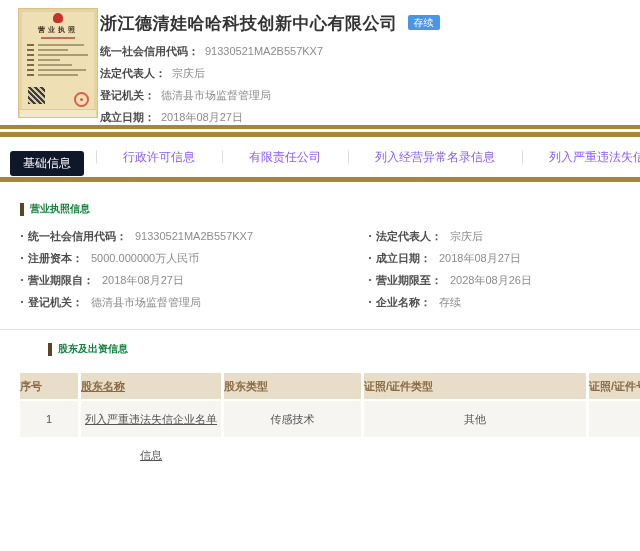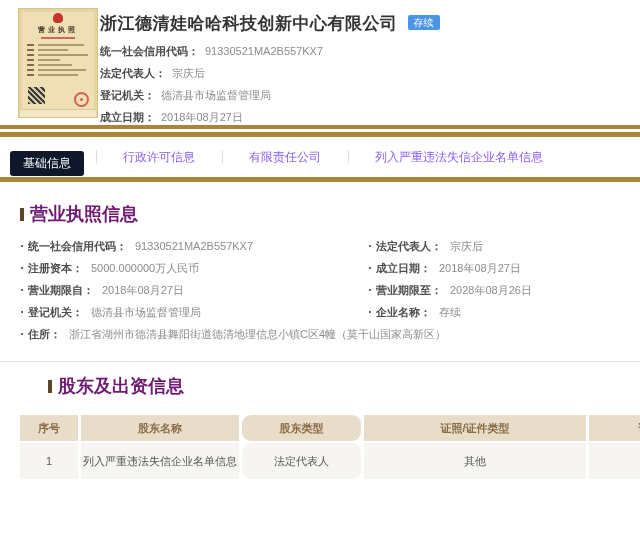--- a/index.html
+++ b/index.html
@@ -55,43 +55,43 @@
     white-space:nowrap; overflow:hidden; list-style:none; }
   .tab { position:relative; font-size:12px; color:#8b5cf6; padding:0 27px; cursor:pointer; flex:none; }
   .tab:not(:first-of-type)::before { content:""; position:absolute; left:0; top:50%;
     transform:translateY(-50%); width:1px; height:13px; background:#ddd; }
   .tab.active { background:#0f172a; color:#fff; padding:4px 13px; border-radius:3px;
     margin-right:12px;margin-top:12px; }
   .rule-c { height:5px; background:#aa8538; }
 
   
   .content { padding-left:20px; }
-  .section-title { display:flex; align-items:center; font-size:18px; font-weight:bold;
-    color:#701a75; }
+  .section-title { display:flex; align-items:center; font-size:10px; font-weight:bold;
+    color:#15803d; }
   .section-title::before { content:""; width:4px; height:13px; background:#5f4326;
     margin-right:6px; flex:none; }
   .sec1-title { padding-top:20px; }
 
   .info-grid { margin-top:9px; display:grid; grid-template-columns:348px 1fr; }
   .info-item { position:relative; font-size:11px; line-height:16px; margin:3px 0;
     padding-left:8px; color:#8c8c8c; }
   .info-item::before { content:""; position:absolute; left:1px; top:7px; width:2px; height:2px;
     background:#666; }
   .info-item .lbl { font-weight:bold; color:#4d4d4d; margin-right:8px; }
   .info-item.full { grid-column:1 / -1; padding-right:2px; text-align:justify; }
 
   .divider { border-top:1px solid #e7e3da; margin-top:16px; }
 
   .sec2-title { margin-top:12px;padding-left:28px; }
   .sh-table { margin-top:17px; width:720px; font-size:11px; }
   .t-row { display:flex; gap:3px; }
-  .t-row .c0 { width:58px; } .t-row .c1 { width:158px; } .t-row .c2 { width:119px;border-radius:9px; }
+  .t-row .c0 { width:58px; } .t-row .c1 { width:140px;text-decoration:underline; } .t-row .c2 { width:137px; }
   .t-row .c3 { width:222px; } .t-row .c4 { width:168px; }
   .t-row.head > span { background:#e8ddc9; color:#8a6b44; font-weight:bold;
-    height:26px; line-height:26px; text-align:center; flex:none; }
+    height:26px; line-height:26px; text-align:left; flex:none; }
   .t-row.body { margin-top:2px; }
   .t-row.body > span { background:#f7f5f1; color:#555;
     height:36px; line-height:36px; text-align:center; flex:none; }
 </style>
 </head>
 <body>
 
 <div class="header">
   <div class="license-thumb">
     <div class="lic-emblem"></div>
@@ -169,20 +169,23 @@
     </li>
 
     <li class="tab">
       <span>行政许可信息</span>
     </li>
 
     <li class="tab">
       <span>有限责任公司</span>
     </li>
 
+    <li class="tab">
+      <span>列入经营异常名录信息</span>
+    </li>
 
     <li class="tab">
       <span>列入严重违法失信企业名单信息</span>
     </li>
   </ul>
 
 <div class="rule-c"></div>
 
 <div class="content">
 
@@ -218,23 +221,20 @@
 
       <div class="info-item">
         <span class="lbl">登记机关：</span><span class="val">德清县市场监督管理局</span>
       </div>
 
 
       <div class="info-item">
         <span class="lbl">企业名称：</span><span class="val">存续</span>
       </div>
 
-      <div class="info-item full">
-        <span class="lbl">住所：</span><span class="val">浙江省湖州市德清县舞阳街道德清地理信息小镇C区4幢（莫干山国家高新区）</span>
-      </div>
 
     </div>
 
 </div>
 
 <div class="divider"></div>
 
 <div class="content">
 
   <div class="section-title sec2-title">股东及出资信息</div>
@@ -243,19 +243,19 @@
     <div class="t-row head">
       <span class="c0">序号</span>
       <span class="c1">股东名称</span>
       <span class="c2">股东类型</span>
       <span class="c3">证照/证件类型</span>
       <span class="c4">证照/证件号码</span>
     </div>
     <div class="t-row body">
       <span class="c0">1</span>
       <span class="c1">列入严重违法失信企业名单信息</span>
-      <span class="c2">法定代表人</span>
+      <span class="c2">传感技术</span>
       <span class="c3">其他</span>
       <span class="c4"></span>
     </div>
   </div>
 
 </div>
 
 </body></html>

